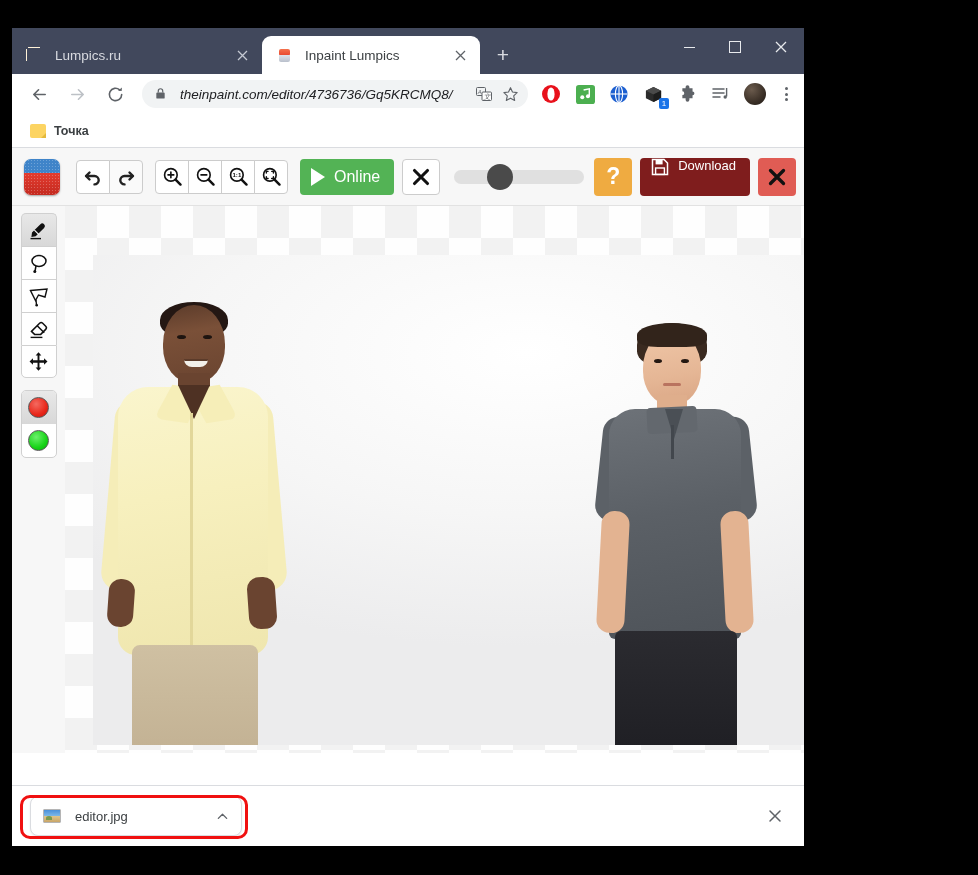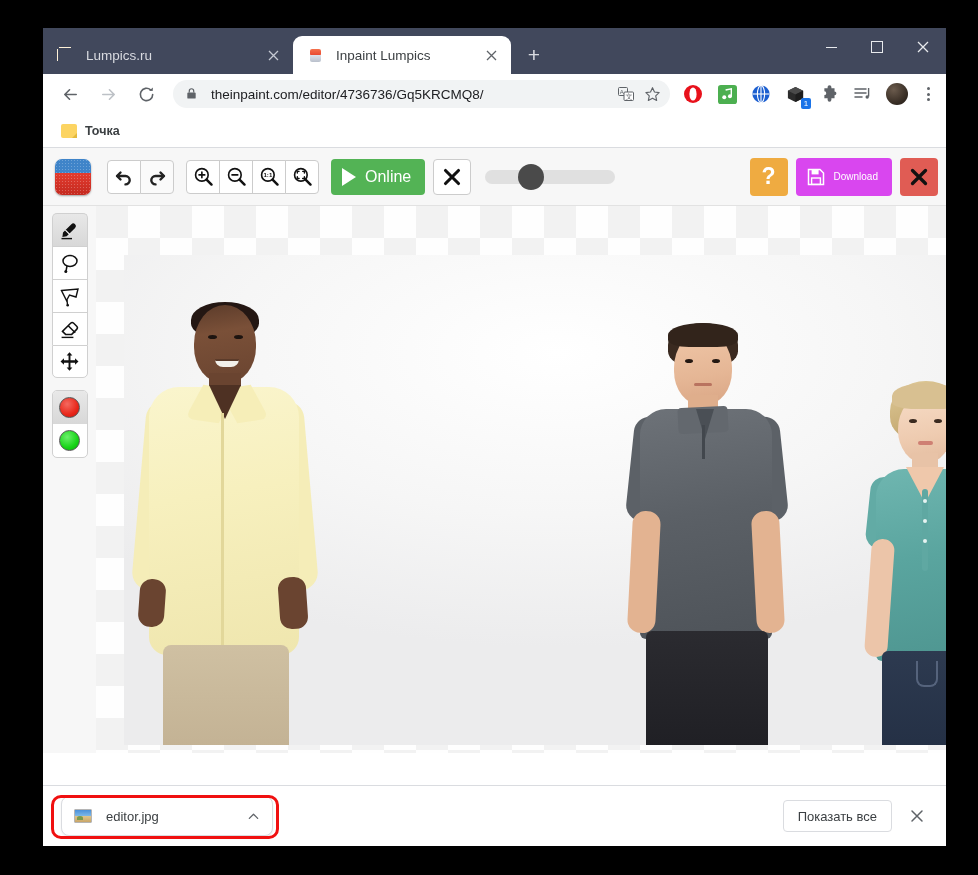--- a/index.html
+++ b/index.html
@@ -6,22 +6,22 @@
   html, body {
     width: 978px; height: 875px;
     background: #000;
     font-family: "Liberation Sans", sans-serif;
     overflow: hidden;
   }
 
   
   .window {
     position: absolute;
-    left: 43px; top: 28px;
-    width: 903px; height: 818px;
+    left: 12px; top: 28px;
+    width: 792px; height: 818px;
     background: #fff;
     overflow: hidden;
   }
 
   
   .tabstrip {
     height: 46px;
     background: #41485c;
     position: relative;
     display: flex;
@@ -121,20 +121,21 @@
   .navbtn.disabled { color: #bdc1c6; }
   .omnibox {
     flex: 1 1 auto;
     height: 28px;
     background: #f1f3f4;
     border-radius: 14px;
     display: flex; align-items: center;
     margin: 0 6px 0 8px;
     padding: 0 6px 0 12px;
     min-width: 0;
+    font-style: italic;
   }
   .lock { width: 14px; height: 14px; flex: 0 0 14px; margin-right: 12px; }
   .url {
     flex: 1 1 auto;
     font-size: 13.5px; color: #202124;
     white-space: nowrap; overflow: hidden; text-overflow: ellipsis;
   }
   .omni-icon { width: 24px; height: 24px; flex:0 0 24px; display:flex; align-items:center; justify-content:center; margin-left:2px; }
   .ext-row { display: flex; align-items: center; }
   .extbtn { width: 26px; height: 26px; margin: 0 4px; display: flex; align-items:center; justify-content:center; position: relative; }
@@ -254,24 +255,24 @@
   .toolbar-spacer { flex: 1 1 auto; }
   .help-btn {
     width: 38px; height: 38px; border-radius: 4px;
     background:#efab41;
     color:#fff; font-size: 23px; font-weight:bold;
     display:flex; align-items:center; justify-content:center;
     margin-right: 8px;
   }
   .dl-btn {
     height: 38px; border-radius: 4px;
-    background:#d946ef; color:#fff;
-    display:flex; align-items:center;
+    background:#7f1d1d; color:#fff;
+    display:flex; align-items:flex-start;
     padding: 0 14px 0 11px;
-    font-size: 10px;
+    font-size: 13px;
     margin-right: 8px;
   }
   .dl-btn svg { margin-right: 9px; }
   .close-btn {
     width: 38px; height: 38px; border-radius:4px;
     background:#e05c54;
     display:flex; align-items:center; justify-content:center;
   }
 
   
@@ -790,21 +791,20 @@
       <span class="dl-chev">
         <svg width="13" height="13" viewBox="0 0 14 14">
             <path d="M2.5 9 L7 4.5 L11.5 9" stroke="currentColor" stroke-width="1.4" fill="none" stroke-linecap="round" stroke-linejoin="round"></path>
           </svg>
       </span>
     </div>
     <div class="highlight-box"></div>
 
     <div class="shelf-spacer"></div>
 
-    <div class="showall">Показать все</div>
     <div class="shelf-close">
       <svg width="14" height="14" viewBox="0 0 14 14">
           <path d="M2 2 L12 12 M12 2 L2 12" stroke="currentColor" stroke-width="1.5" stroke-linecap="round"></path>
         </svg>
     </div>
   </div>
 
 </div>
 
 </body></html>

